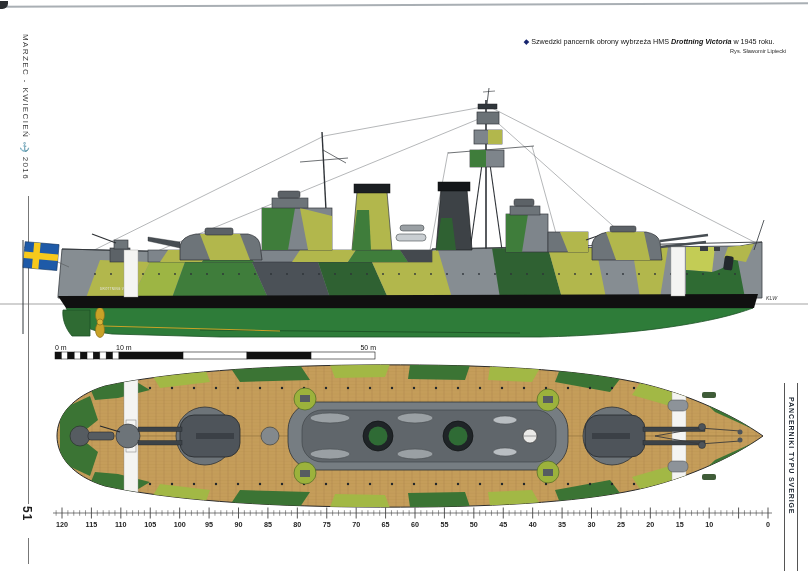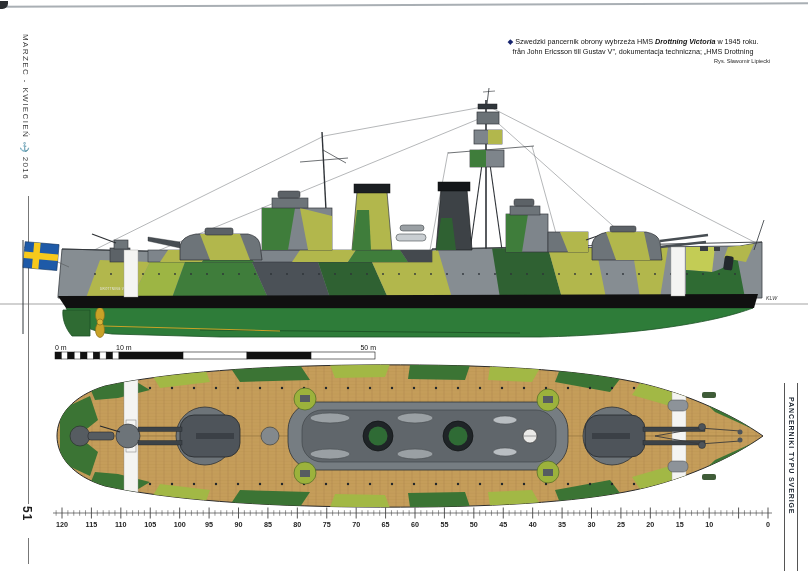--- a/index.html
+++ b/index.html
@@ -27,21 +27,21 @@
     position:absolute;left:784px;top:383px;width:14px;height:188px;
     border-left:1px solid #555;border-right:1px solid #555;
     display:flex;justify-content:center;box-sizing:border-box;
   }
   .right-band span{
     writing-mode:vertical-rl;font-size:7px;font-weight:bold;letter-spacing:0.9px;
     color:#1c2530;padding-top:14px;white-space:nowrap;
   }
   
   .caption{
-    position:absolute;left:492px;top:37px;width:282px;text-align:center;
+    position:absolute;left:508px;top:37px;width:282px;text-align:center;
     font-size:7.2px;line-height:1.38;color:#141414;
   }
   .caption .cline{white-space:nowrap;}
   .bullet{color:#16246e;font-size:7.5px;}
   .shipname{font-weight:bold;font-style:italic;}
   .credit{text-align:right;font-size:5.6px;color:#2a2a2a;margin-top:1px;padding-right:4px;}
   svg{position:absolute;left:0;top:0;}
   text{font-family:"Liberation Sans",sans-serif;}
 </style>
 </head>
@@ -56,21 +56,20 @@
   <div class="vrule-a"></div>
   <div class="pagenum">51</div>
   <div class="vrule-b"></div>
 
   <div class="right-band">
     <span>PANCERNIKI TYPU SVERIGE</span>
   </div>
 
   <div class="caption">
     <div class="cline"><span class="bullet">◆</span><span> Szwedzki pancernik obrony wybrzeża HMS </span><span class="shipname">Drottning Victoria</span><span> w 1945 roku.</span></div>
-    <div class="cline">från John Ericsson till Gustav V”, dokumentacja techniczna; „HMS Drottning</div>
     <div class="credit">Rys. Sławomir Lipiecki</div>
   </div>
 
   <svg width="808" height="571" viewBox="0 0 808 571">
     <defs>
       <clipPath id="hullClip">
         <path d="M58,296 L62,249 L430,258 L432,249 L740,246 L762,242 L762,298 L58,298 Z"></path>
       </clipPath>
       <clipPath id="planClip">
         <path d="M57,436 C57,416 72,396 105,386 C170,372 260,366 360,365 C470,364 560,368 625,380 C680,390 732,414 763,436 C732,458 680,482 625,492 C560,504 470,508 360,507 C260,506 170,500 105,486 C72,476 57,456 57,436 Z"></path>

